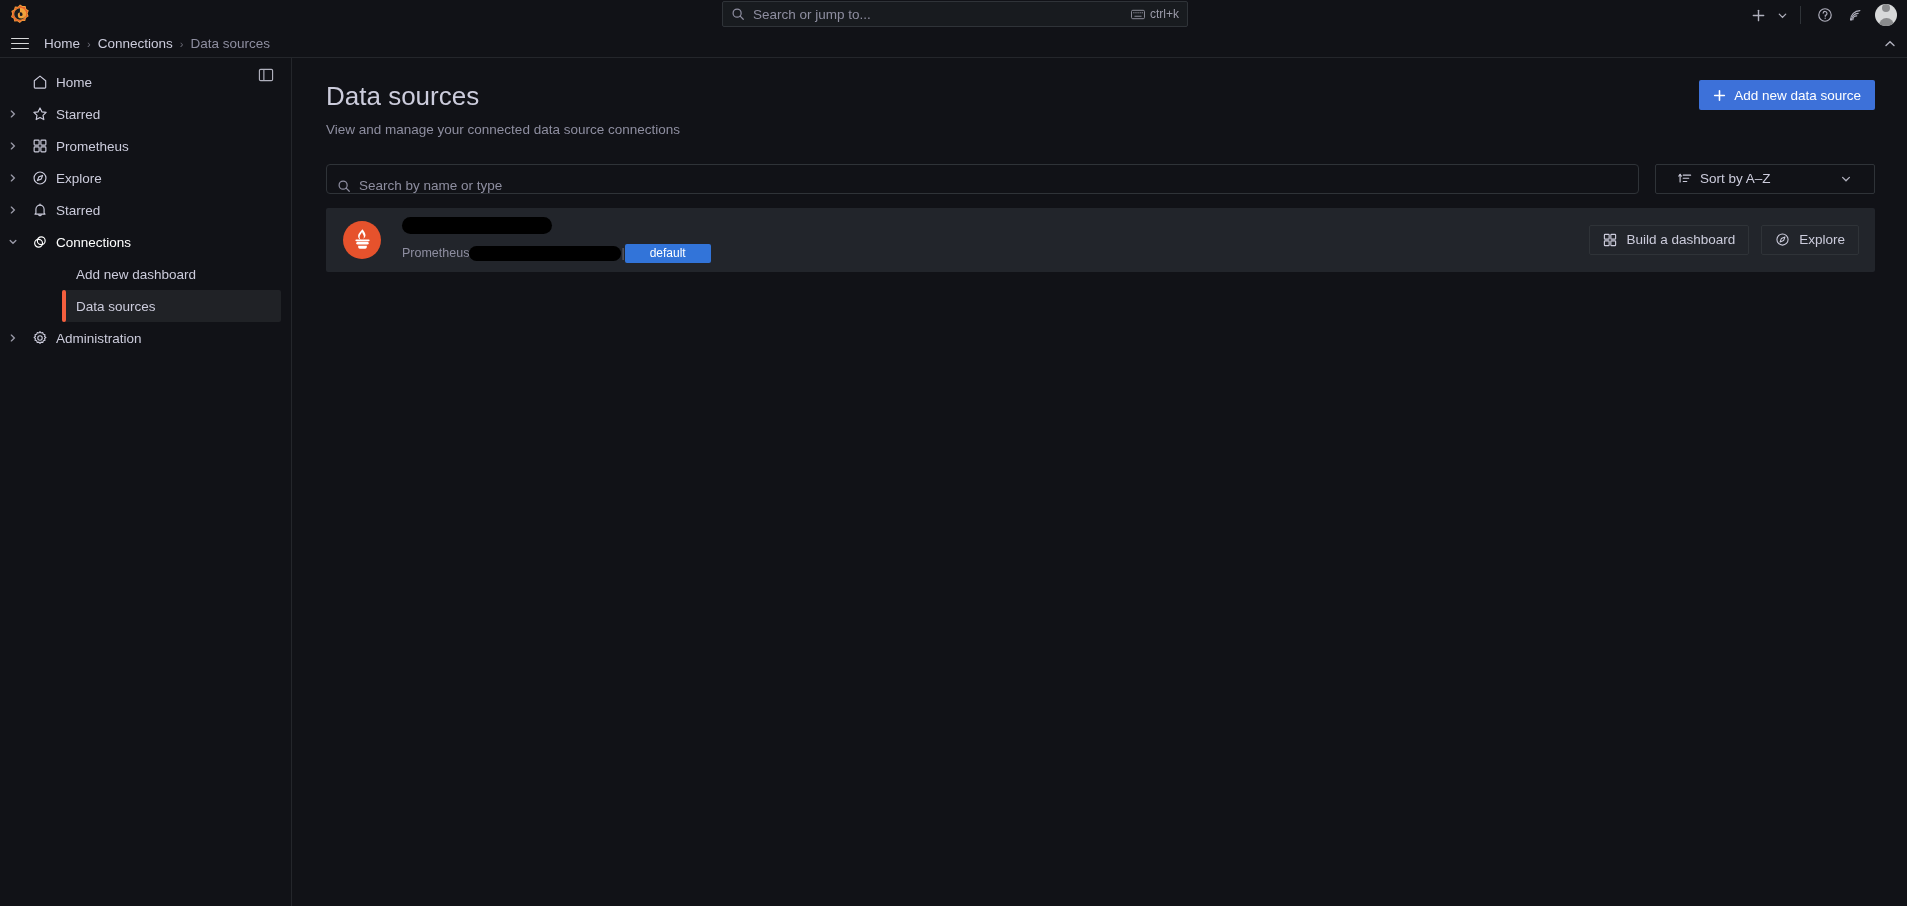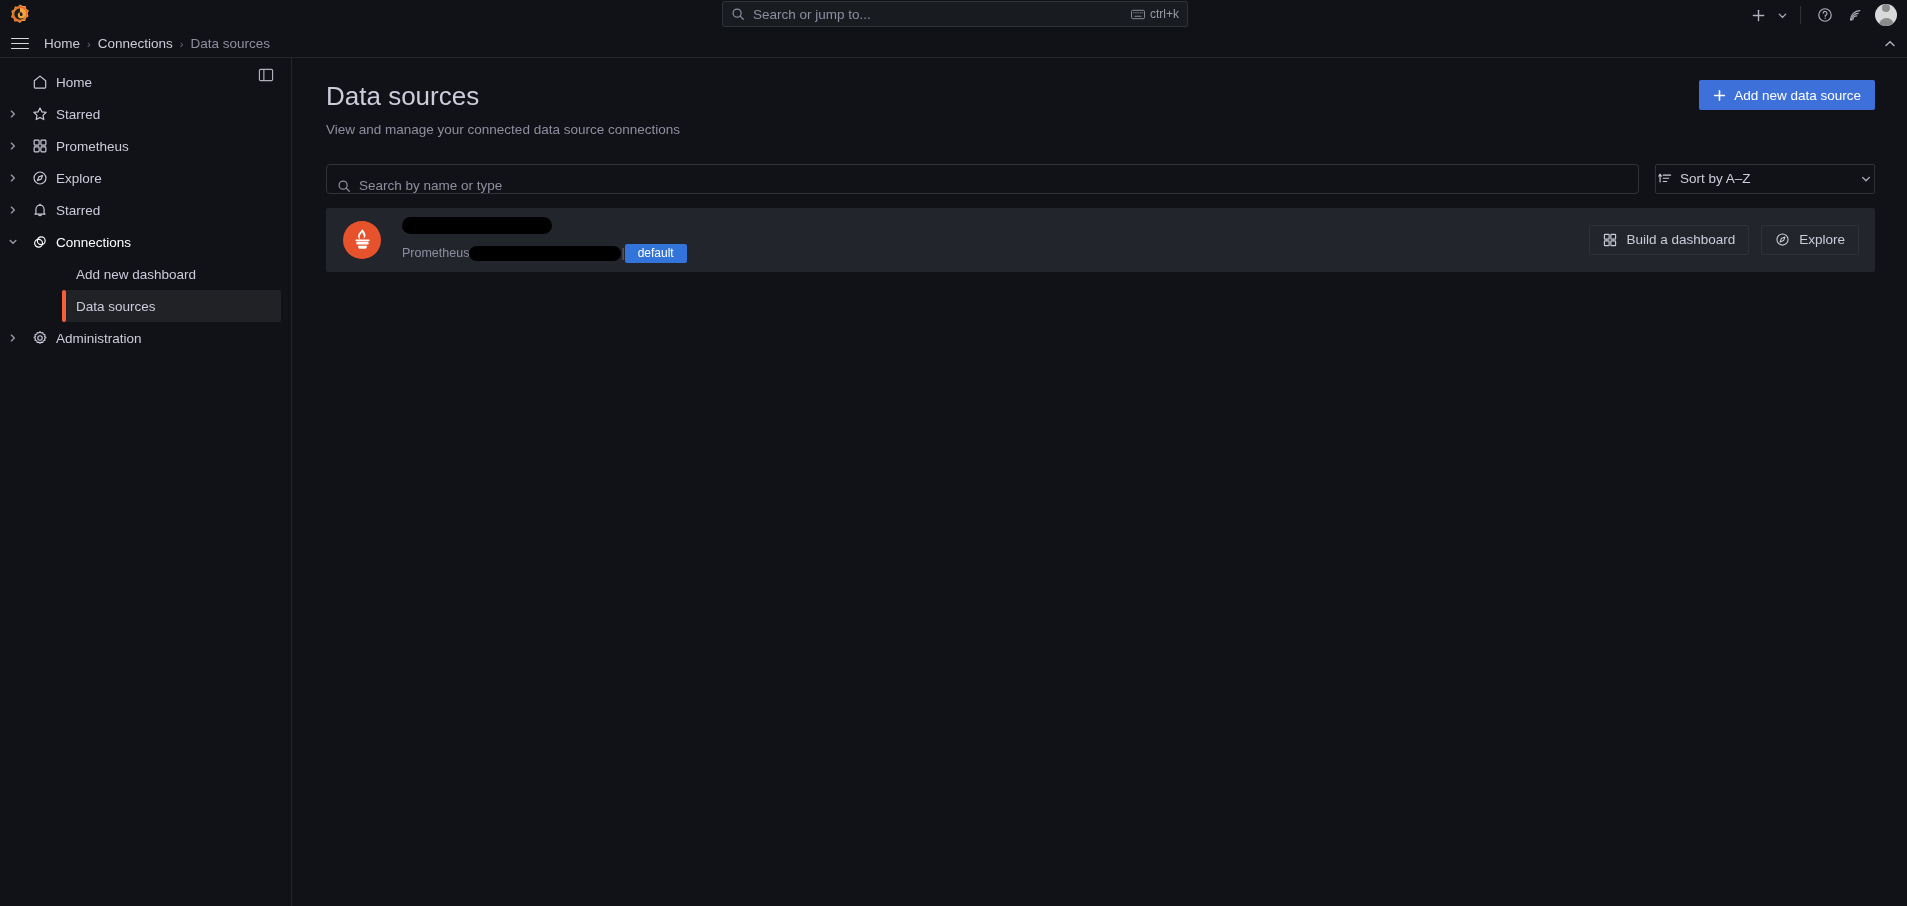--- a/index.html
+++ b/index.html
@@ -266,21 +266,21 @@
   }
   .search-field input::placeholder { color: #8e8ea0; }
   .sort-select {
     width: 220px;
     height: 30px;
     background: #111217;
     border: 1px solid #2f3338;
     border-radius: 2px;
     display: flex;
     align-items: center;
-    padding: 0 2px;
+    padding: 0 22px;
     gap: 8px;
     font-size: 13.5px;
     color: #ccccdc;
     cursor: pointer;
   }
   .sort-select .sel-label { flex: 1; }
 
   
   .ds-card {
     margin-top: 14px;
@@ -315,21 +315,21 @@
     color: #8e8ea0;
   }
   .redact-url { width: 152px; height: 15px; border-radius: 8px; }
   .meta-divider { color: #6b6b76; }
   .badge-default {
     background: #3274d9;
     color: #fff;
     font-size: 12px;
     font-weight: 500;
     border-radius: 2px;
-    padding: 2px 13px;
+    padding: 2px 25px;
     line-height: 15px;
   }
   .ds-actions { display: flex; gap: 12px; align-items: center; }
   .btn-secondary {
     background: transparent;
     color: #ccccdc;
     border: 1px solid #2f3338;
     border-radius: 2px;
     height: 30px;
     padding: 0 13px;

